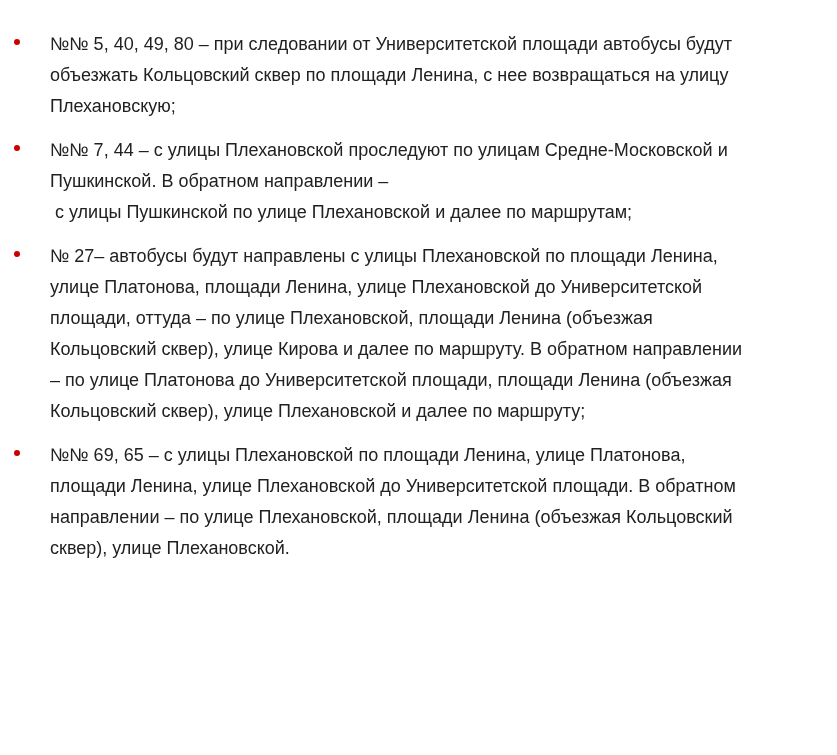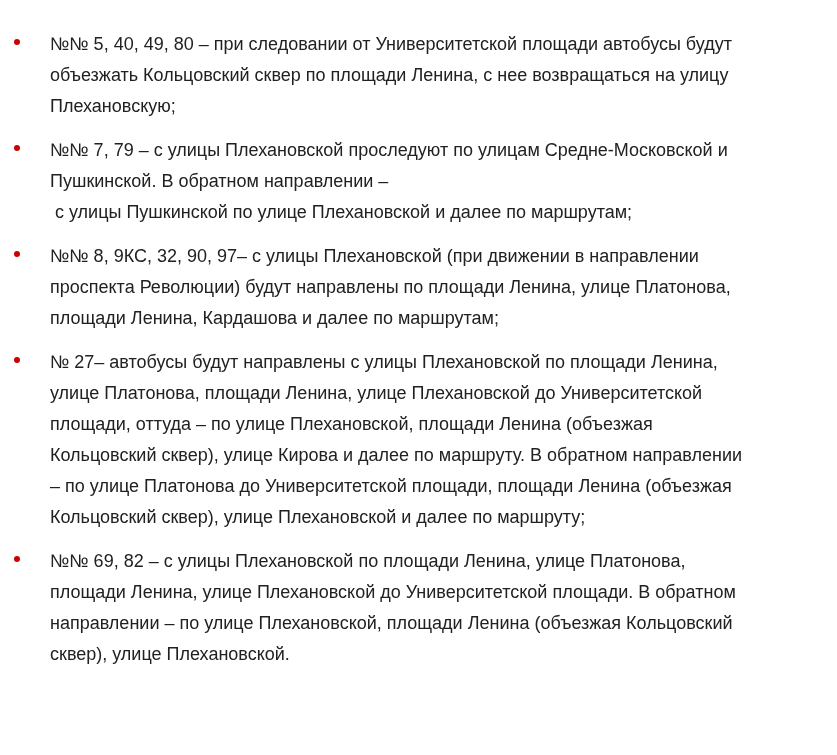--- a/index.html
+++ b/index.html
@@ -59,45 +59,39 @@
 
     <div class="list-item">
       <span class="bullet"></span>
       <p class="item-text">№№ 5, 40, 49, 80 – при следовании от Университетской площади автобусы будут
 объезжать Кольцовский сквер по площади Ленина, с нее возвращаться на улицу
 Плехановскую;</p>
     </div>
 
     <div class="list-item">
       <span class="bullet"></span>
-      <p class="item-text">№№ 7, 79 – с улицы Плехановской проследуют по улицам Средне-Московской и
+      <p class="item-text">№№ 7, 44 – с улицы Плехановской проследуют по улицам Средне-Московской и
 Пушкинской. В обратном направлении –
  с улицы Пушкинской по улице Плехановской и далее по маршрутам;</p>
     </div>
 
-    <div class="list-item">
-      <span class="bullet"></span>
-      <p class="item-text">№№ 8, 9КС, 32, 90, 97– с улицы Плехановской (при движении в направлении
-проспекта Революции) будут направлены по площади Ленина, улице Платонова,
-площади Ленина, Кардашова и далее по маршрутам;</p>
-    </div>
 
 
     <div class="list-item">
       <span class="bullet"></span>
       <p class="item-text">№ 27– автобусы будут направлены с улицы Плехановской по площади Ленина,
 улице Платонова, площади Ленина, улице Плехановской до Университетской
 площади, оттуда – по улице Плехановской, площади Ленина (объезжая
 Кольцовский сквер), улице Кирова и далее по маршруту. В обратном направлении
 – по улице Платонова до Университетской площади, площади Ленина (объезжая
 Кольцовский сквер), улице Плехановской и далее по маршруту;</p>
     </div>
 
     <div class="list-item">
       <span class="bullet"></span>
-      <p class="item-text">№№ 69, 82 – с улицы Плехановской по площади Ленина, улице Платонова,
+      <p class="item-text">№№ 69, 65 – с улицы Плехановской по площади Ленина, улице Платонова,
 площади Ленина, улице Плехановской до Университетской площади. В обратном
 направлении – по улице Плехановской, площади Ленина (объезжая Кольцовский
 сквер), улице Плехановской.</p>
     </div>
 
   </div>
 </div>
 
 </body></html>

